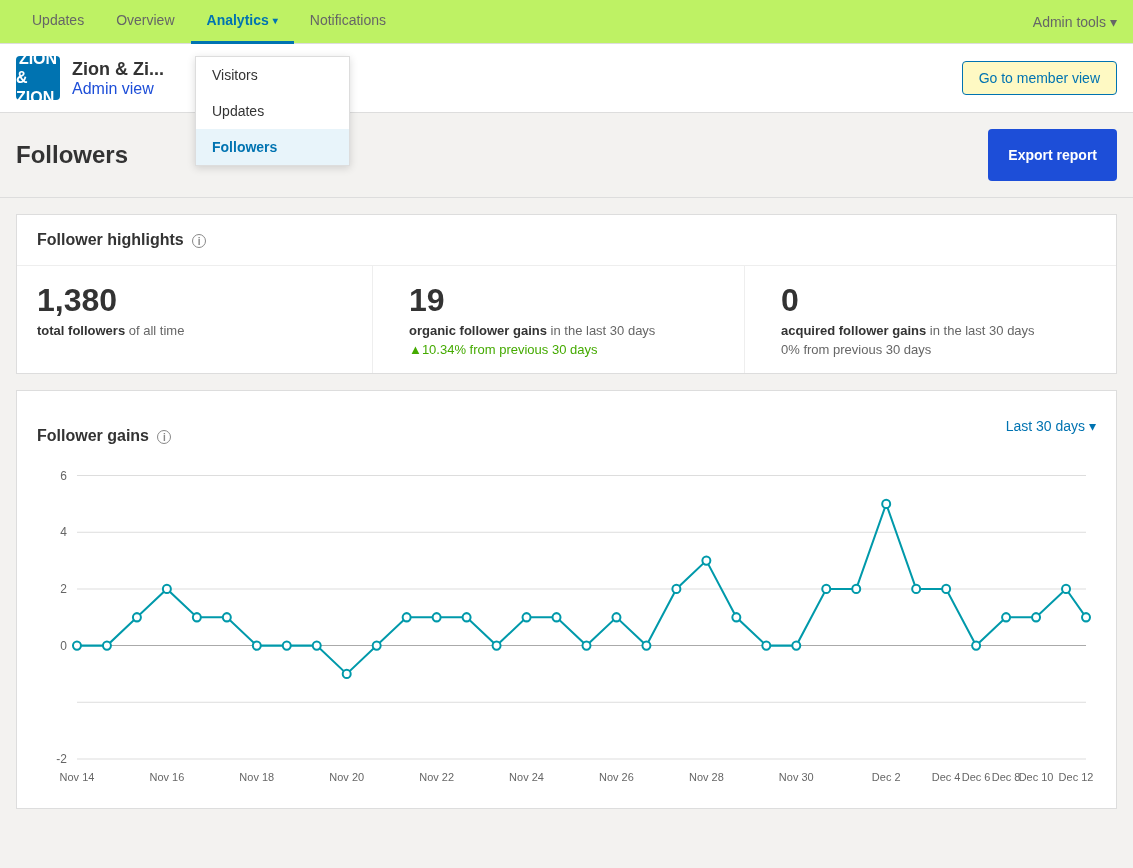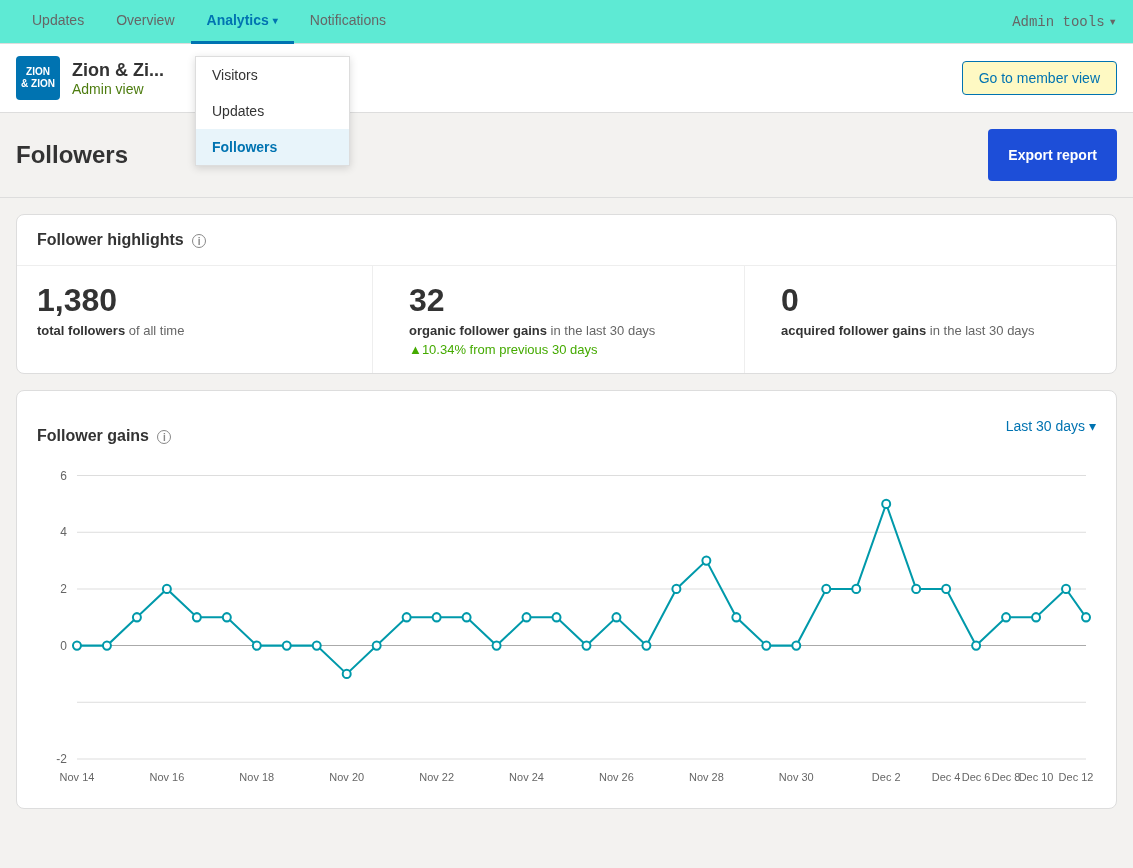--- a/index.html
+++ b/index.html
@@ -2,21 +2,21 @@
 <html><head>
   <meta charset="utf-8">
   <style>
     * { box-sizing: border-box; margin: 0; padding: 0; }
     body { font-family: Arial, sans-serif; font-size: 14px; color: #333; background: #f3f2f0; }
 
     
     .top-nav {
       display: flex;
       align-items: center;
-      background: #5eead4;
+      background: #bef264;
       border-bottom: 1px solid #ddd;
       height: 44px;
       padding: 0 16px;
       position: relative;
       z-index: 100;
     }
     .top-nav-item {
       padding: 0 16px;
       height: 44px;
       display: flex;
@@ -34,21 +34,20 @@
     .dropdown-arrow {
       margin-left: 4px;
       font-size: 10px;
     }
     .top-nav-right {
       margin-left: auto;
       display: flex;
       align-items: center;
       color: #666;
       cursor: pointer;
-      font-family: Liberation Mono, monospace;
     }
 
     
     .dropdown-menu {
       position: absolute;
       top: 56px;
       left: 195px;
       background: #fff;
       border: 1px solid #ddd;
       box-shadow: 0 2px 8px rgba(0,0,0,0.15);
@@ -79,27 +78,27 @@
     .brand-left { display: flex; align-items: center; gap: 12px; }
     .brand-logo {
       width: 44px;
       height: 44px;
       background: #0073b1;
       border-radius: 4px;
       display: flex;
       align-items: center;
       justify-content: center;
       color: #fff;
-      font-size: 10px;
+      font-size: 16px;
       font-weight: bold;
       flex-direction: column;
       line-height: 1.2;
     }
     .brand-name { font-size: 18px; font-weight: bold; color: #333; }
-    .brand-sub { font-size: 14px; color: #4d7c0f; }
+    .brand-sub { font-size: 16px; color: #1d4ed8; }
     .member-view-btn {
       border: 1px solid #0073b1;
       color: #0073b1;
       background: #fef9c3;
       padding: 8px 16px;
       border-radius: 4px;
       cursor: pointer;
       font-size: 14px;
     }
 
@@ -124,21 +123,21 @@
       font-weight: bold;
     }
 
     
     .main-content { padding: 16px; }
 
     
     .card {
       background: #fff;
       border: 1px solid #ddd;
-      border-radius: 8px;
+      border-radius: 0;
       margin-bottom: 16px;
     }
     .card-header {
       padding: 16px 20px;
       border-bottom: 1px solid #eee;
       font-size: 16px;
       font-weight: bold;
       color: #333;
     }
 
@@ -255,34 +254,35 @@
     <div class="highlights-grid">
 
       <div class="highlight-item">
         <div class="highlight-number">1,380</div>
         <div class="highlight-label">
           <strong>total followers</strong><span> of all time</span>
         </div>
       </div>
 
       <div class="highlight-item">
-        <div class="highlight-number">32</div>
+        <div class="highlight-number">19</div>
         <div class="highlight-label">
           <strong>organic follower gains</strong><span> in the last 30 days</span>
         </div>
         <div class="highlight-change positive">
           <span>▲</span><span>10.34%</span><span> from previous 30 days</span>
         </div>
       </div>
 
       <div class="highlight-item">
         <div class="highlight-number">0</div>
         <div class="highlight-label">
           <strong>acquired follower gains</strong><span> in the last 30 days</span>
         </div>
+        <div class="highlight-change neutral">0% from previous 30 days</div>
       </div>
 
     </div>
   </div>
 
   <div class="card">
     <div class="chart-header">
       <div class="chart-title">
         <span>Follower gains</span>
         <span class="info-icon">i</span>

